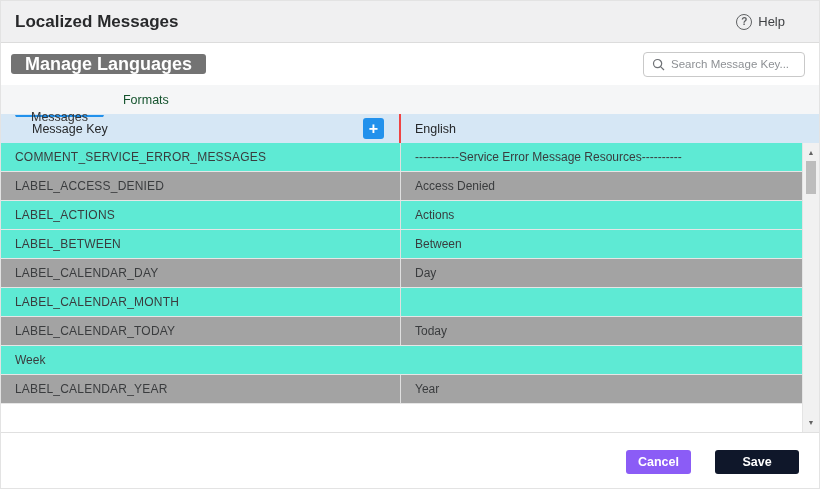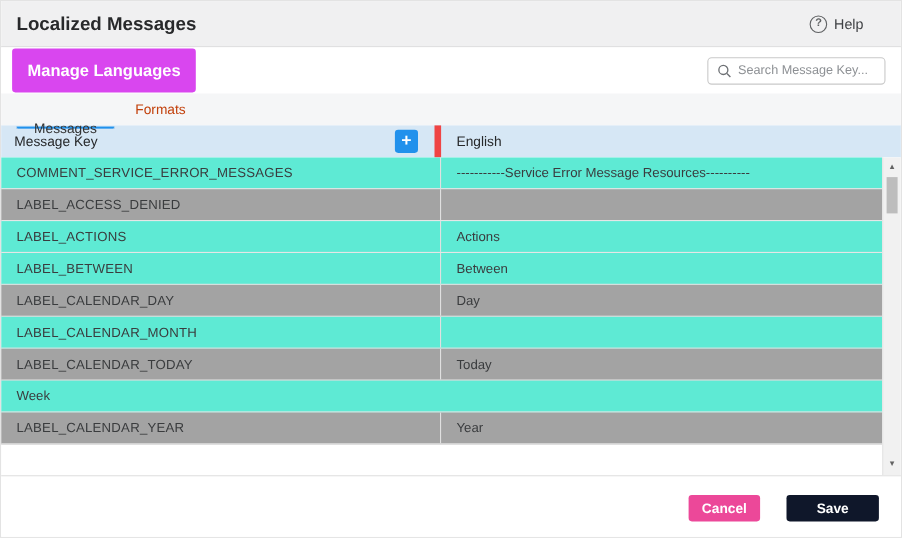--- a/index.html
+++ b/index.html
@@ -25,22 +25,22 @@
   }
   .help-label { font-size: 13px; color: #3f4144; }
 
   
   .toolbar {
     height: 42px; background: #ffffff; display: flex; align-items: center;
     padding: 0 14px 0 10px;
   }
   .btn { border: none; cursor: pointer; border-radius: 3px; }
   .btn-manage {
-    height: 40px; padding: 0 14px; background: #d946ef; color: #fff;
-    font-size: 15px; font-weight: 700; font-family: inherit;
+    height: 20px; padding: 0 14px; background: #737373; color: #fff;
+    font-size: 18px; font-weight: 700; font-family: inherit;
   }
   .search-wrap {
     margin-left: auto; width: 162px; height: 25px;
     border: 1px solid #c9c9c9; border-radius: 4px; background: #fff;
     display: flex; align-items: center; padding: 0 8px; gap: 6px;
   }
   .search-icon { flex: 0 0 auto; display: flex; }
   .search-input {
     border: none; outline: none; width: 100%; font-size: 11.5px;
     color: #333; font-family: inherit; background: transparent;
@@ -55,30 +55,30 @@
   .tab {
     display: flex; align-items: center; font-size: 12.5px; cursor: pointer;
   }
   .tab.active {
     background: #ffffff; color: #333;
     border-top: 2px solid #2191ec;
     border-left: 1px solid #dcdcdc; border-right: 1px solid #dcdcdc;
     padding: 0 15px;
     margin-top: 30px;
   }
-  .tab.inactive { color: #c2410c; padding: 0 19px; }
+  .tab.inactive { color: #14532d; padding: 0 19px; }
 
   
   .grid-header {
     height: 29px; background: #d6e7f5; display: flex; align-items: stretch;
     font-size: 12.5px; color: #26282a;
   }
   .gh-key {
     width: 400px; display: flex; align-items: center; justify-content: space-between;
-    padding: 0 15px 0 12px; border-right: 6px solid #ef4444;
+    padding: 0 15px 0 31px; border-right: 2px solid #ef4444;
   }
   .gh-lang { flex: 1; display: flex; align-items: center; padding: 0 14px; }
   .add-btn {
     width: 21px; height: 21px; background: #2191ec; color: #fff;
     border-radius: 3px; display: flex; align-items: center; justify-content: center;
     font-size: 16px; font-weight: 700; line-height: 1; cursor: pointer;
   }
 
   .grid-body { position: relative; height: 290px; overflow: hidden; border-bottom: 1px solid #e0e0e0; }
   .trow {
@@ -114,21 +114,21 @@
     position: absolute; top: 18px; left: 3px; right: 3px; height: 33px;
     background: #bdbdbd; cursor: pointer;
   }
 
   
   .footer {
     height: 57px; background: #ffffff; display: flex; align-items: center;
     justify-content: flex-end; gap: 24px; padding-right: 20px;
   }
   .btn-cancel {
-    min-width: 62px; height: 24px; background: #ec4899; color: #fff;
+    min-width: 62px; height: 24px; background: #8b5cf6; color: #fff;
     font-size: 12.5px; font-weight: 700; font-family: inherit; padding: 0 12px;
   }
   .btn-save {
     min-width: 84px; height: 24px; background: #0f172a; color: #fff;
     font-size: 12.5px; font-weight: 700; font-family: inherit; padding: 0 26px;
   }
 </style>
 </head>
 <body>
 
@@ -174,20 +174,21 @@
 
   <div class="grid-body">
     <div id="rows-container">
   <div class="trow odd">
     <div class="cell-key">COMMENT_SERVICE_ERROR_MESSAGES</div>
     <div class="cell-lang">-----------Service Error Message Resources----------</div>
   </div>
 
   <div class="trow even">
     <div class="cell-key">LABEL_ACCESS_DENIED</div>
+    <div class="cell-lang">Access Denied</div>
   </div>
 
   <div class="trow odd">
     <div class="cell-key">LABEL_ACTIONS</div>
     <div class="cell-lang">Actions</div>
   </div>
 
 
   <div class="trow odd">
     <div class="cell-key">LABEL_BETWEEN</div>

